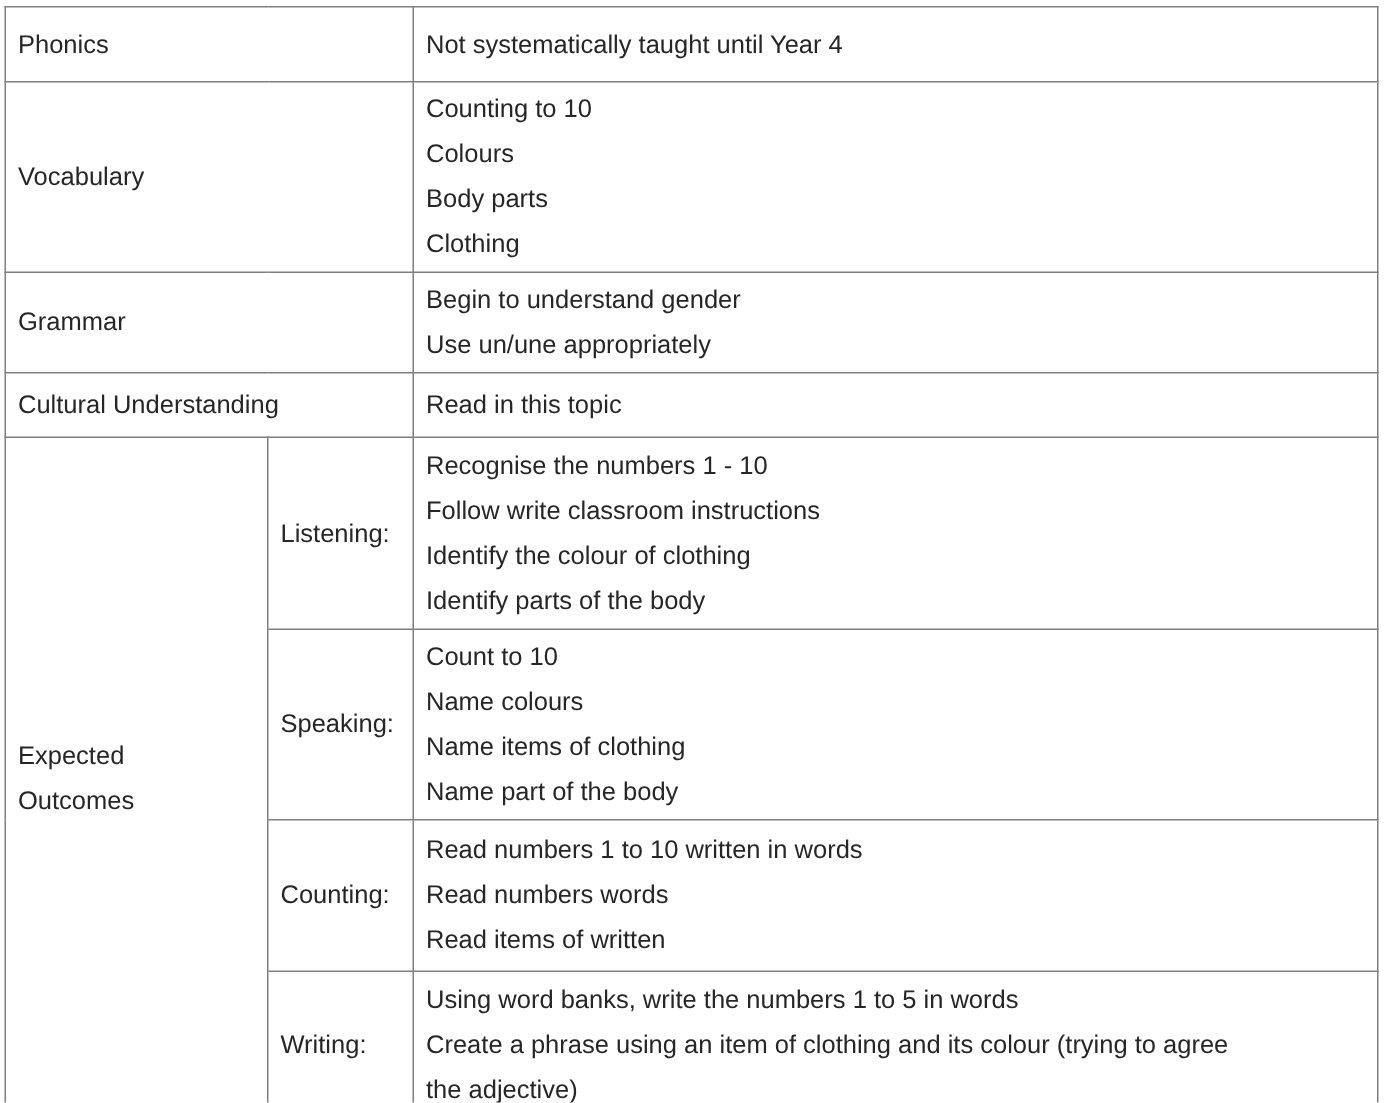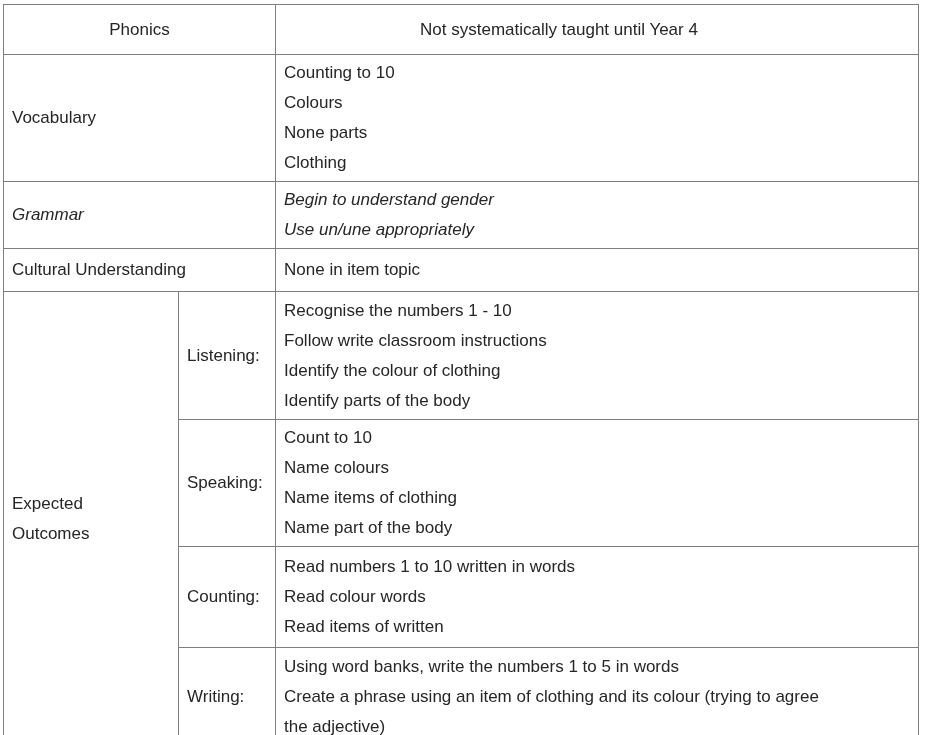--- a/index.html
+++ b/index.html
@@ -38,23 +38,23 @@
     background:var(--bg);
   }
   .ln{
     line-height:30px;
     white-space:normal;
   }
   .cnt .ln{max-width:550px;}
   .lbl .ln{line-height:30px;}
   .outcomes-label{width:104px;}
   
-  tr.r-phonics   {height:50px;text-align:center;}
+  tr.r-phonics   {height:50px;}
   tr.r-vocab     {height:127px;}
-  tr.r-grammar   {height:63px;font-style:italic;}
+  tr.r-grammar   {height:63px;}
   tr.r-cultural  {height:43px;}
   tr.r-listening {height:128px;}
   tr.r-speaking  {height:124px;}
   tr.r-reading   {height:101px;}
   tr.r-writing   {height:98px;}
 </style>
 </head>
 <body>
 
 <div class="page">
@@ -75,41 +75,41 @@
         </td>
       </tr>
 
       <tr class="r-vocab">
         <td class="lbl" colspan="2">
           <div class="ln">Vocabulary</div>
         </td>
         <td class="cnt">
           <div class="ln">Counting to 10</div>
           <div class="ln">Colours</div>
-          <div class="ln">None parts</div>
+          <div class="ln">Body parts</div>
           <div class="ln">Clothing</div>
         </td>
       </tr>
 
       <tr class="r-grammar">
         <td class="lbl" colspan="2">
           <div class="ln">Grammar</div>
         </td>
         <td class="cnt">
           <div class="ln">Begin to understand gender</div>
           <div class="ln">Use un/une appropriately</div>
         </td>
       </tr>
 
       <tr class="r-cultural">
         <td class="lbl" colspan="2">
           <div class="ln">Cultural Understanding</div>
         </td>
         <td class="cnt">
-          <div class="ln">None in item topic</div>
+          <div class="ln">Read in this topic</div>
         </td>
       </tr>
 
       <tr class="r-listening">
         <td class="lbl" rowspan="4">
           <div class="ln outcomes-label">Expected Outcomes</div>
         </td>
         <td class="lbl">
           <div class="ln">Listening:</div>
         </td>
@@ -132,21 +132,21 @@
           <div class="ln">Name part of the body</div>
         </td>
       </tr>
 
       <tr class="r-reading">
         <td class="lbl">
           <div class="ln">Counting:</div>
         </td>
         <td class="cnt">
           <div class="ln">Read numbers 1 to 10 written in words</div>
-          <div class="ln">Read colour words</div>
+          <div class="ln">Read numbers words</div>
           <div class="ln">Read items of written</div>
         </td>
       </tr>
 
       <tr class="r-writing">
         <td class="lbl">
           <div class="ln">Writing:</div>
         </td>
         <td class="cnt">
           <div class="ln">Using word banks, write the numbers 1 to 5 in words</div>

